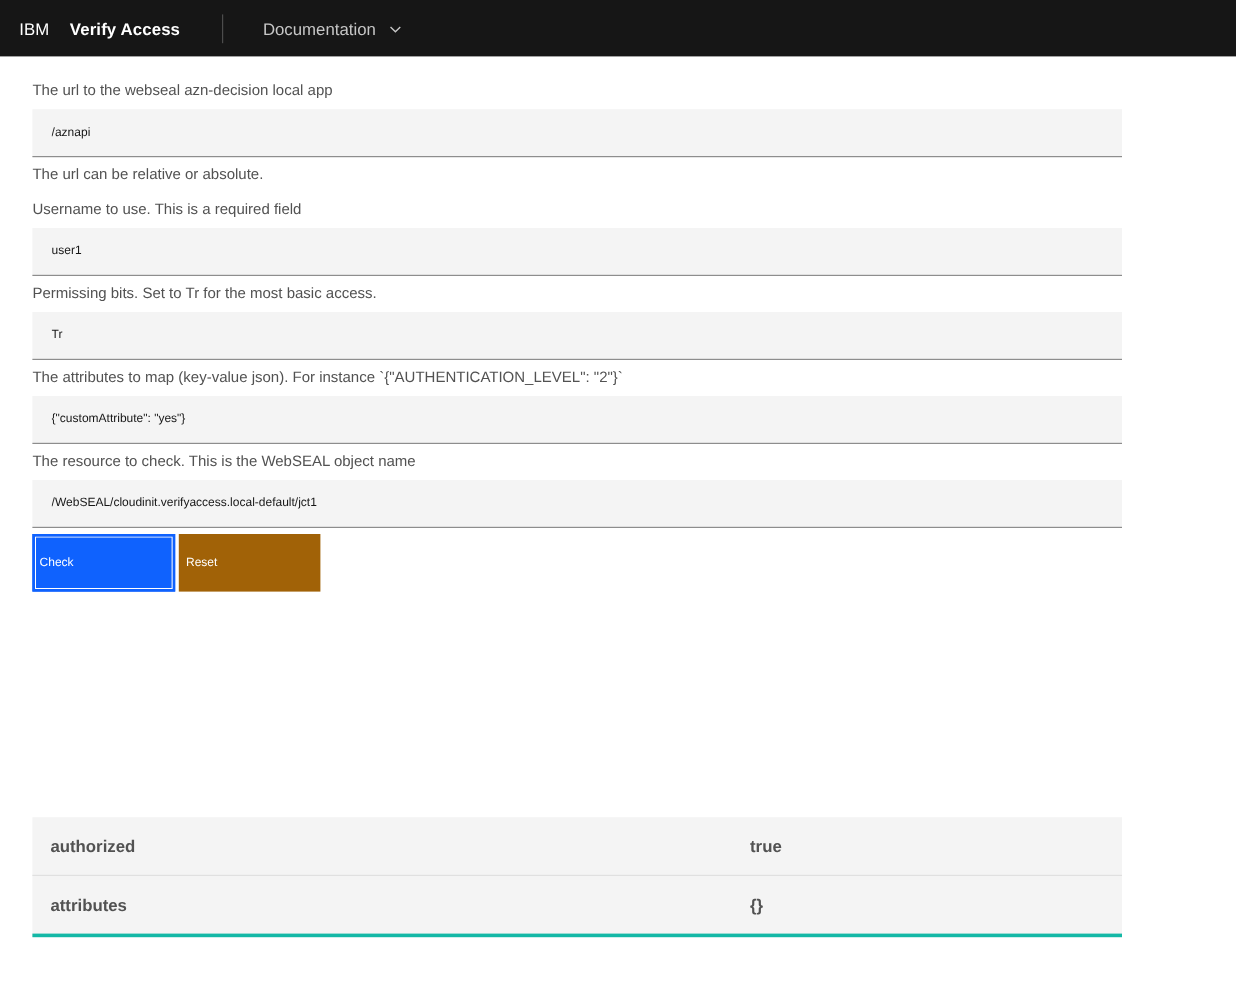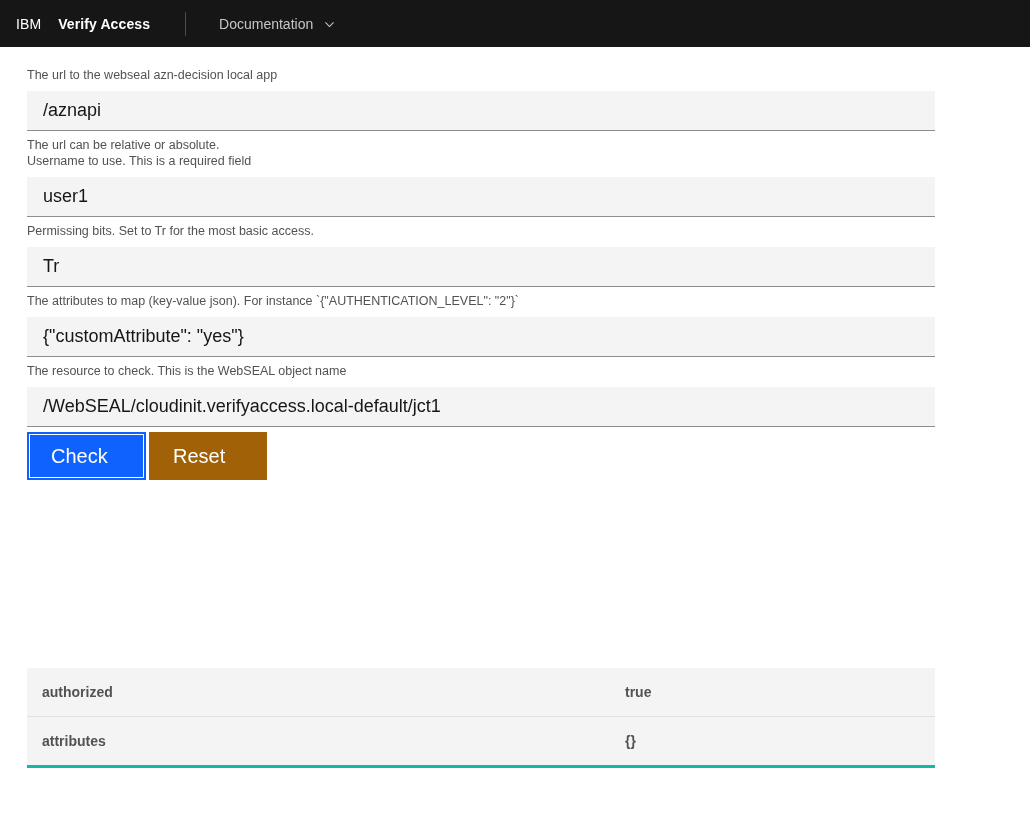--- a/index.html
+++ b/index.html
@@ -59,51 +59,51 @@
     margin-left: 27px;
     width: 908px;
   }
   .form-text {
     font-size: 12.5px;
     line-height: 16px;
     color: #525252;
     margin: 6px 0 0 0;
   }
   .form-text.first { margin-top: 20px; }
-  .form-text.stacked { margin-top: 0; }
+  .form-text.stacked { margin-top: 13px; }
 
   .text-input {
     display: block;
     box-sizing: border-box;
     width: 100%;
     height: 40px;
     margin-top: 8px;
     background: #f4f4f4;
     border: none;
     border-bottom: 1px solid #8d8d8d;
     padding: 0 16px;
     font-family: "Liberation Sans", sans-serif;
-    font-size: 18px;
+    font-size: 10px;
     color: #161616;
     outline: none;
   }
 
   
   .button-row {
     display: flex;
     gap: 3px;
     margin-top: 5px;
   }
   .btn {
     box-sizing: border-box;
     height: 48px;
     font-family: "Liberation Sans", sans-serif;
-    font-size: 20px;
+    font-size: 10px;
     text-align: left;
-    padding: 0 16px 0 22px;
+    padding: 0 16px 0 4px;
     cursor: pointer;
     display: inline-flex;
     align-items: center;
   }
   .btn-primary {
     width: 119px;
     background: #0f62fe;
     color: #ffffff;
     border: 2px solid #0f62fe;
     box-shadow: inset 0 0 0 1px #ffffff; 

